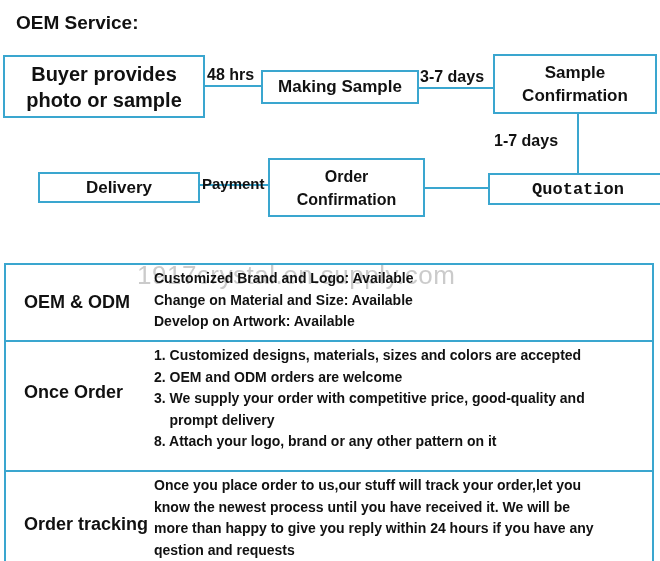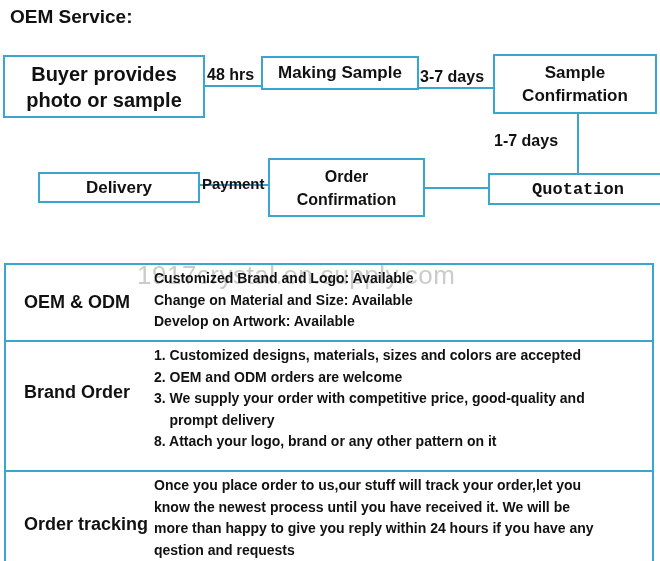--- a/index.html
+++ b/index.html
@@ -2,30 +2,30 @@
 <html style="--accent: #3aa6cf; --text: #111111; --watermark: #b0b0b0;"><head>
 <meta charset="utf-8">
 <style>
   :root { --accent:#3aa6cf; --text:#111111; --watermark:#b0b0b0; }
   html,body { margin:0; padding:0; background:#fff; }
   .canvas {
     position:relative; width:660px; height:561px; background:#ffffff;
     font-family:"Liberation Sans","DejaVu Sans",sans-serif; color:var(--text);
     overflow:hidden;
   }
-  .title { position:absolute; left:8px; top:4px; margin:2px; font-size:19px; font-weight:bold;text-align:center; }
+  .title { position:absolute; left:8px; top:4px; margin:8px; font-size:19px; font-weight:bold;text-align:center; }
 
   
   .node {
     position:absolute; box-sizing:border-box; border:2px solid var(--accent);
     background:#fff; display:flex; align-items:center; justify-content:center;
     text-align:center; font-weight:bold; white-space:pre-line; color:var(--text);
   }
   .node-buyer   { left:3px;   top:55px;  width:202px; height:63px; font-size:20px; line-height:26px; }
-  .node-making  { left:261px; top:56px;  width:158px; height:34px; font-size:17px; }
+  .node-making  { left:261px; top:70px;  width:158px; height:34px; font-size:17px; }
   .node-sample  { left:493px; top:54px;  width:164px; height:60px; font-size:17px; line-height:23px; }
   .node-quote   { left:488px; top:173px; width:180px; height:32px; font-size:17px;font-family:Liberation Mono, monospace; }
   .node-order   { left:268px; top:158px; width:157px; height:59px; font-size:16px; line-height:23px; }
   .node-deliver { left:38px;  top:172px; width:162px; height:31px; font-size:17px;text-align:right; }
 
   
   .conn { position:absolute; background:var(--accent); }
   .c1 { left:204px; top:85px;  width:58px; height:2px; }
   .c2 { left:418px; top:87px;  width:76px; height:2px; }
   .c3 { left:577px; top:114px; width:2px;  height:60px; }
@@ -98,21 +98,21 @@
   <div class="watermark">1917crystal.en.supply.com</div>
 
   <div class="info-table">
     <div class="trow trow-oem">
       <div class="trow-label">OEM &amp; ODM</div>
       <div class="trow-content">Customized Brand and Logo: Available
 Change on Material and Size: Available
 Develop on Artwork: Available</div>
     </div>
     <div class="trow trow-bulk">
-      <div class="trow-label">Brand Order</div>
+      <div class="trow-label">Once Order</div>
       <div class="trow-content">1. Customized designs, materials, sizes and colors are accepted
 2. OEM and ODM orders are welcome
 3. We supply your order with competitive price, good-quality and
     prompt delivery
 8. Attach your logo, brand or any other pattern on it</div>
     </div>
     <div class="trow trow-track">
       <div class="trow-label">Order tracking</div>
       <div class="trow-content">Once you place order to us,our stuff will track your order,let you
 know the newest process until you have received it. We will be

